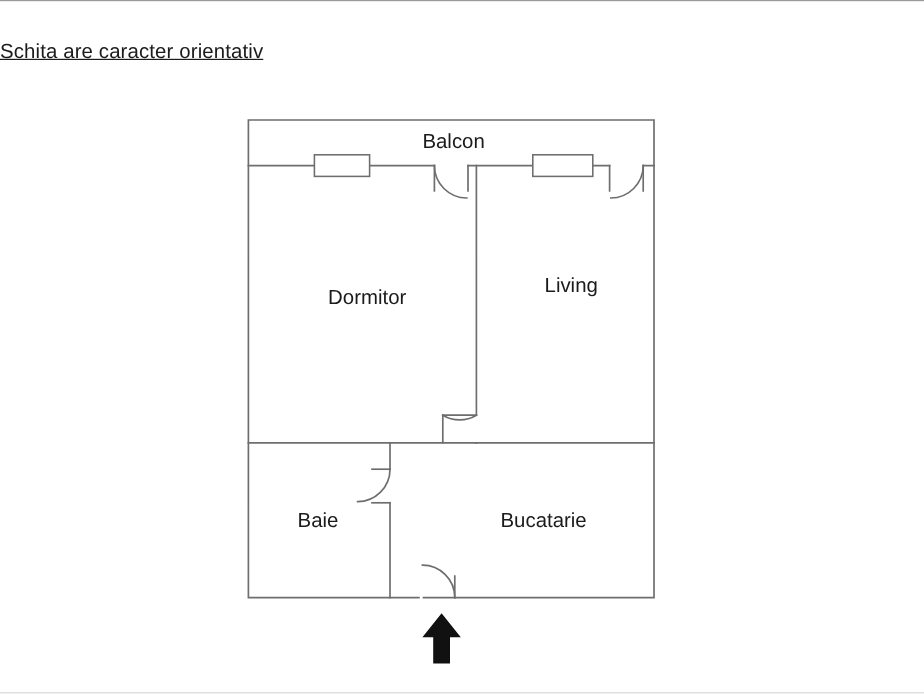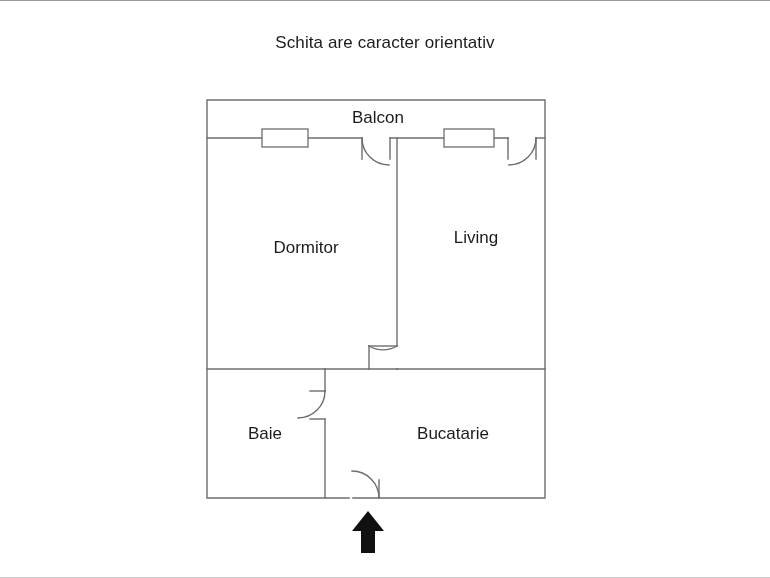--- a/index.html
+++ b/index.html
@@ -22,25 +22,25 @@
     background: #ffffff;
     box-sizing: border-box;
     border-top: 1px solid #9a9a9a;
     border-bottom: 1px solid #c9c9c9;
   }
   #plan-title {
     position: absolute;
     left: 0;
     top: 32px;
     width: 770px;
-    text-align: center;
     font-size: 17px;
     letter-spacing: 0.1px;
     color: #1b1b1b;
     white-space: nowrap;
+    text-decoration: underline;
   }
   #floorplan-svg {
     position: absolute;
     left: 0;
     top: 0;
   }
   .room-label {
     font-family: "Liberation Sans", sans-serif;
     fill: #1b1b1b;
     text-anchor: middle;

